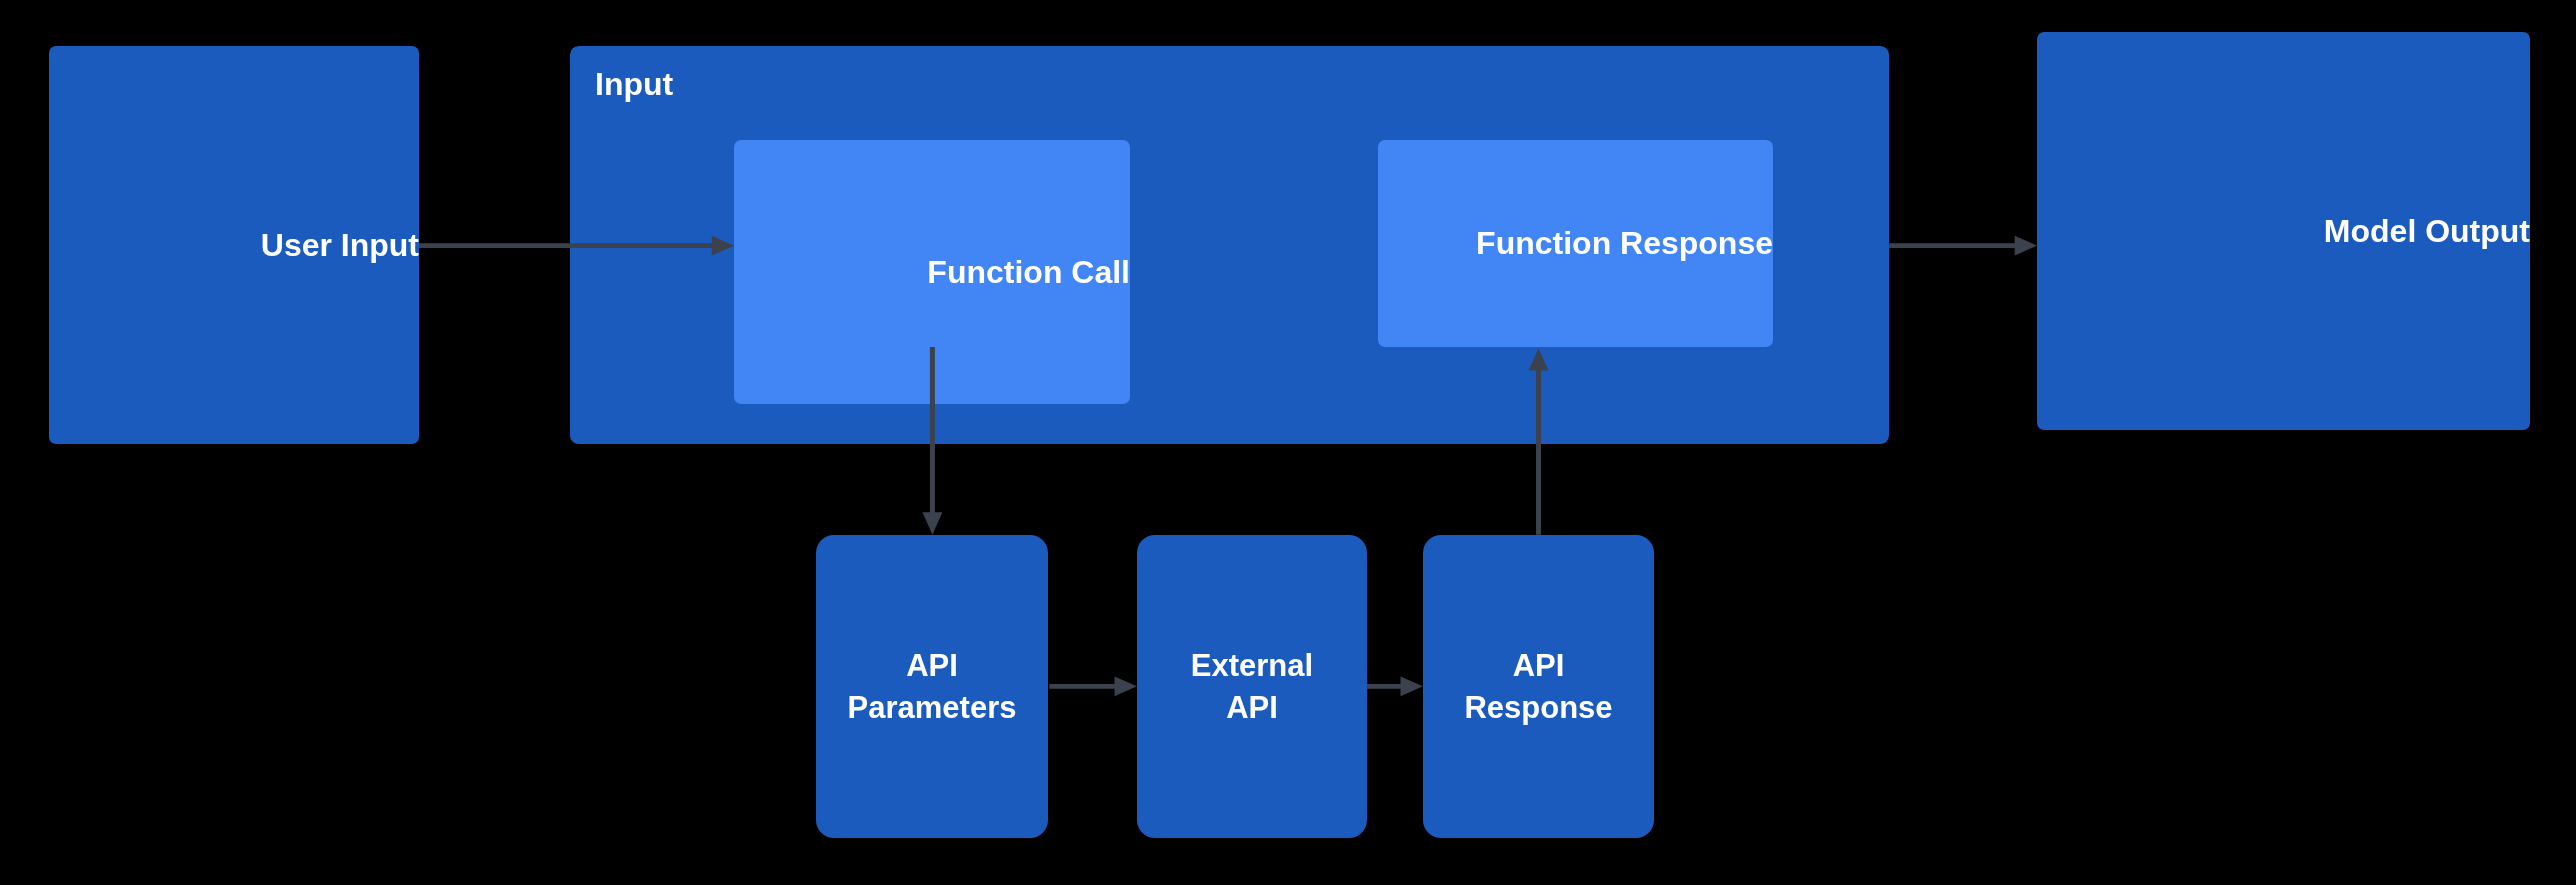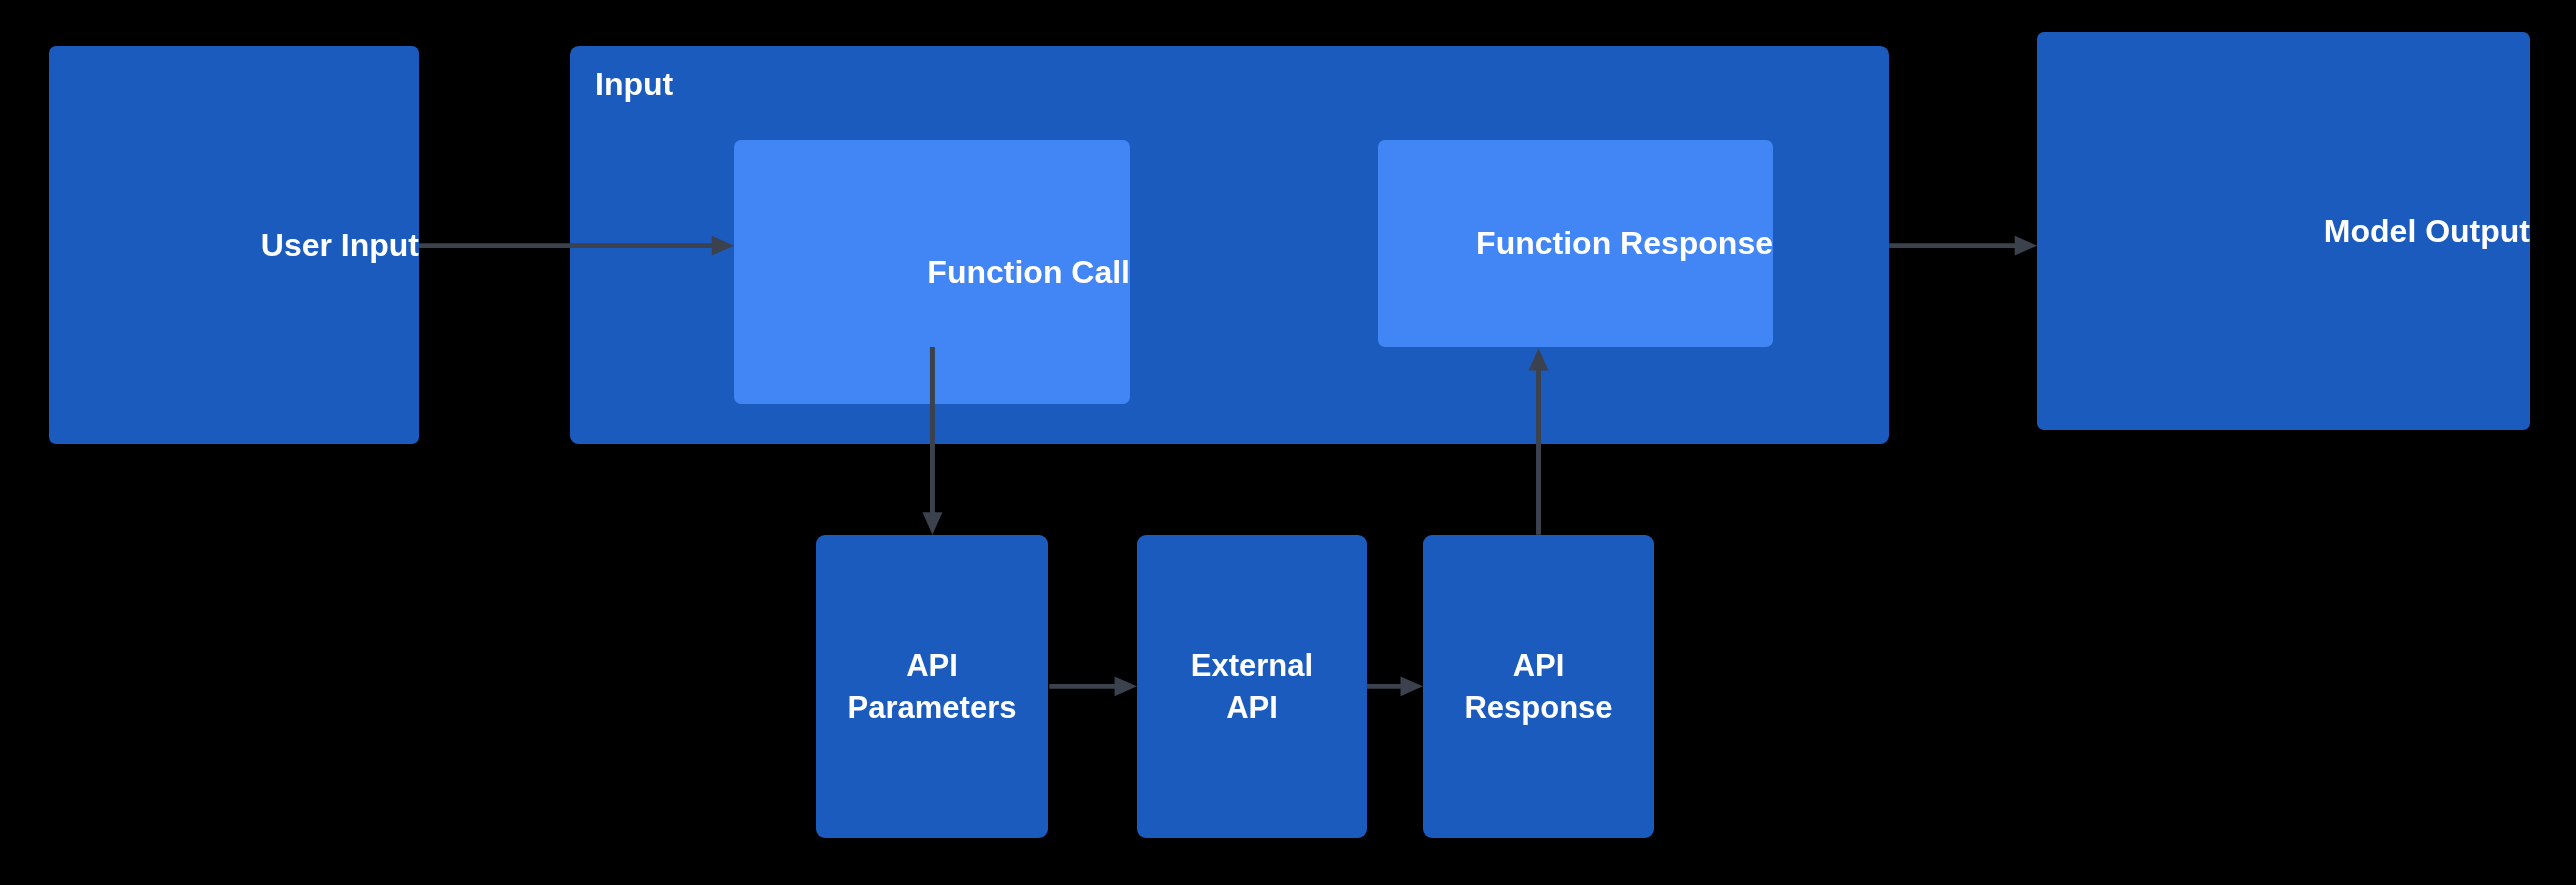--- a/index.html
+++ b/index.html
@@ -28,21 +28,21 @@
     color: var(--text);
     display: flex;
     align-items: center;
     justify-content: center;
     text-align: center;
     font-weight: 700;
   }
   .dark  { background: var(--box-dark); }
   .light { background: var(--box-light); }
   .r14 { border-radius: 7px; justify-content: flex-end; }
-  .r12 { border-radius: 9px; }
+  .r12 { border-radius: 18px; }
   .label-lg { font-size: 32px; line-height: 1.2; }
   .label-sm { font-size: 31px; line-height: 1.34; white-space: pre-line; }
   .container-box {
     position: absolute;
     box-sizing: border-box;
     background: var(--box-dark);
     border-radius: 8.7px;
     color: var(--text);
   }
   .container-title {

